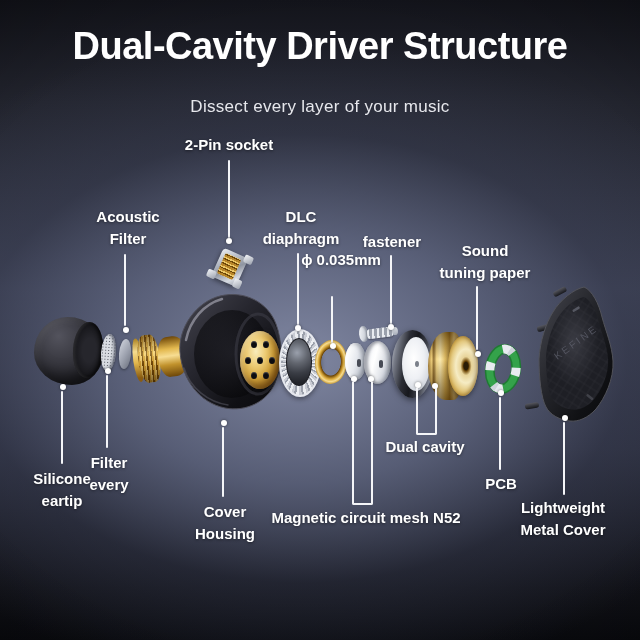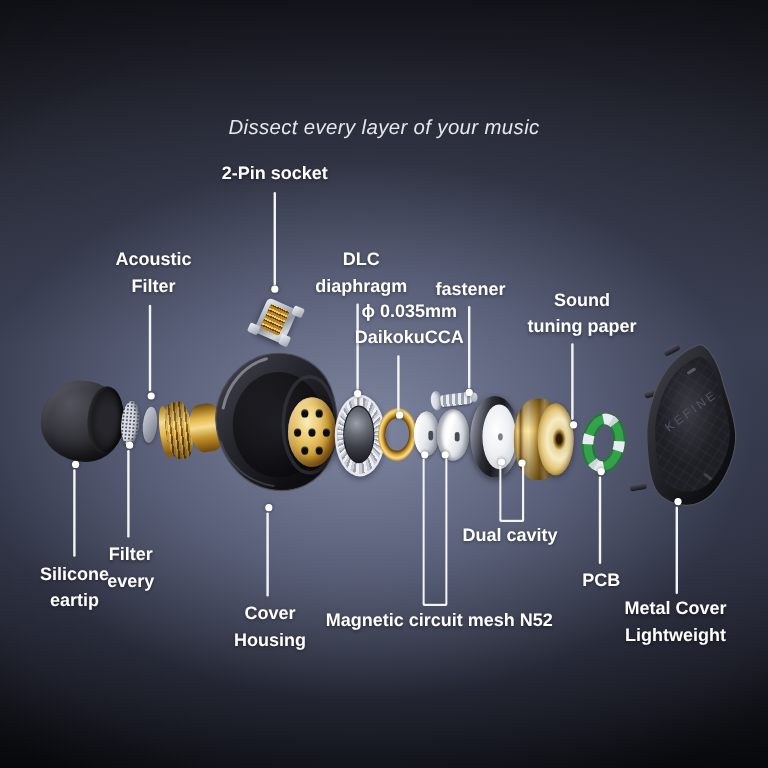--- a/index.html
+++ b/index.html
@@ -8,21 +8,21 @@
     font-family:"Liberation Sans",sans-serif;
     background:
       radial-gradient(ellipse 480px 330px at 47% 56%, rgba(132,139,166,.95) 0%, rgba(100,107,134,.78) 38%, rgba(64,69,92,.35) 68%, rgba(30,32,44,0) 100%),
       linear-gradient(180deg,#13141b 0%,#23252f 16%,#383c4e 45%,#2a2d3c 70%,#111218 92%,#090a0e 100%);
   }
   .vignette{position:absolute;inset:0;
     background:radial-gradient(ellipse 120% 95% at 50% 52%, rgba(0,0,0,0) 52%, rgba(0,0,0,.45) 82%, rgba(0,0,0,.85) 100%);}
   .title{position:absolute;left:0;right:0;top:26px;margin:0;text-align:center;color:#ffffff;
     font-weight:800;font-size:38px;line-height:1.1;letter-spacing:-.5px;}
   .subtitle{position:absolute;left:0;right:0;top:97px;text-align:center;color:#e6e7ec;
-    font-size:17px;letter-spacing:.3px;font-style:italic;}
+    font-size:17px;letter-spacing:.3px;}
   .lbl{position:absolute;transform:translateX(-50%);text-align:center;color:#fff;
     font-weight:700;font-size:15px;line-height:22px;white-space:nowrap;
     text-shadow:0 1px 3px rgba(0,0,0,.45);}
   .lbl .row{display:block;}
   .lline{position:absolute;width:2px;background:#f4f5f8;border-radius:1px;}
   .ldot{position:absolute;width:6px;height:6px;border-radius:50%;background:#ffffff;
     box-shadow:0 0 3px rgba(0,0,0,.5);}
   .bracket{position:absolute;border:2px solid #f4f5f8;border-top:none;border-radius:0 0 2px 2px;}
   
   .cmp{position:absolute;}
@@ -100,20 +100,21 @@
     background:repeating-linear-gradient(0deg,#b8862a 0 2px,#6e4708 2px 3.2px,#ecc868 3.2px 4.6px);}
   .socket-tab{position:absolute;border-radius:2px;background:linear-gradient(135deg,#f4f6f9,#9aa0ac);}
   svg.cmp{overflow:visible;}
 </style>
 </head>
 <body>
 
 <div class="stage">
   <div class="vignette"></div>
 
+  <h1 class="title">Dual-Cavity Driver Structure</h1>
   <div class="subtitle">Dissect every layer of your music</div>
 
   <div class="cmp eartip" style="left:34px;top:317px;">
     <div class="eartip-body"></div>
     <div class="eartip-opening"></div>
   </div>
 
   <div class="cmp mesh" style="left:101px;top:334px;"></div>
 
   <div class="cmp afilter" style="left:119px;top:339px;"></div>
@@ -283,21 +284,20 @@
   <div class="lbl" style="left:128px;top:206px;">
     <span class="row">Acoustic</span>
     <span class="row">Filter</span>
   </div>
   <div class="lbl" style="left:301px;top:206px;">
     <span class="row">DLC</span>
     <span class="row">diaphragm</span>
   </div>
   <div class="lbl" style="left:341px;top:249px;">
     <span class="row">ϕ 0.035mm</span>
-    <span class="row">DaikokuCCA</span>
   </div>
   <div class="lbl" style="left:392px;top:231px;">
     <span class="row">fastener</span>
   </div>
   <div class="lbl" style="left:485px;top:240px;">
     <span class="row">Sound</span>
     <span class="row">tuning paper</span>
   </div>
   <div class="lbl" style="left:62px;top:468px;">
     <span class="row">Silicone</span>
@@ -314,16 +314,16 @@
   <div class="lbl" style="left:366px;top:507px;">
     <span class="row">Magnetic circuit mesh N52</span>
   </div>
   <div class="lbl" style="left:425px;top:436px;">
     <span class="row">Dual cavity</span>
   </div>
   <div class="lbl" style="left:501px;top:473px;text-align:center;">
     <span class="row">PCB</span>
   </div>
   <div class="lbl" style="left:563px;top:497px;">
+    <span class="row">Lightweight</span>
     <span class="row">Metal Cover</span>
-    <span class="row">Lightweight</span>
   </div>
 </div>
 
 </body></html>

